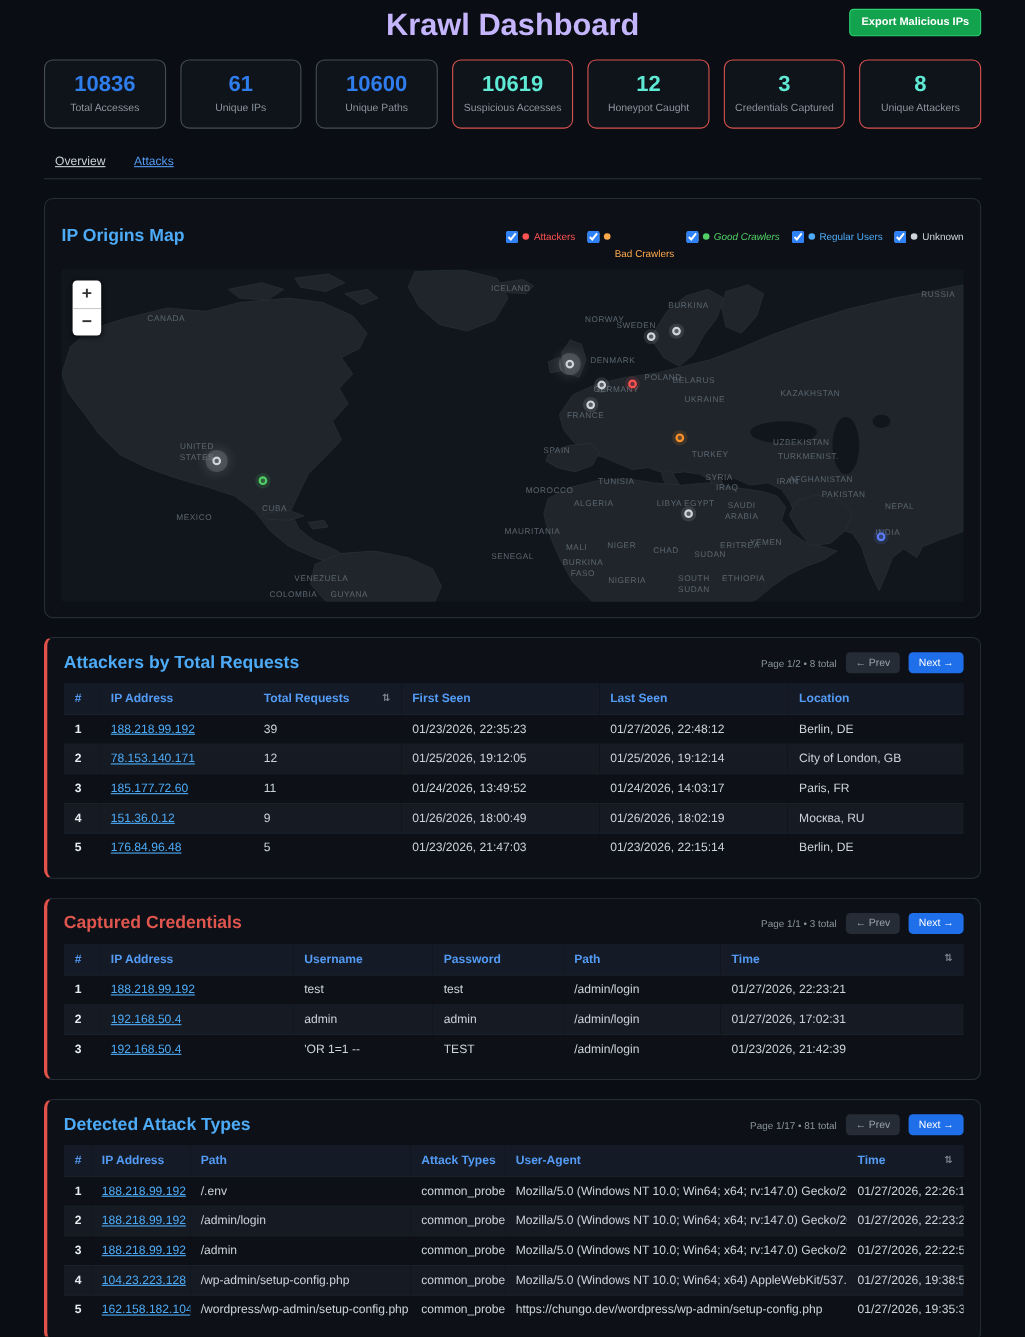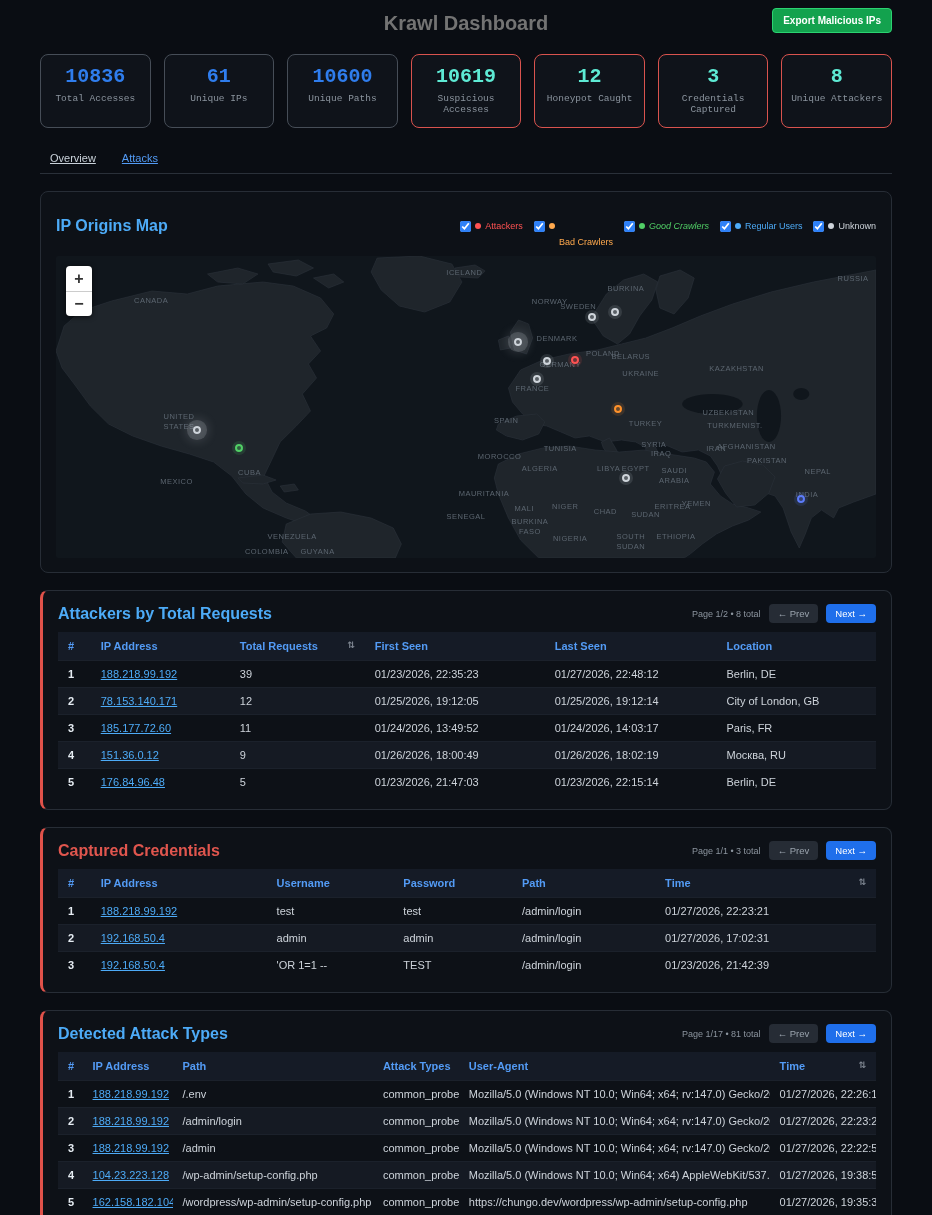--- a/index.html
+++ b/index.html
@@ -6,33 +6,33 @@
   html,body { margin:0; padding:0; }
   body {
     width:932px; height:1215px; overflow:hidden;
     background:#0a0d13; color:#c9d1d9;
     font-family:"Liberation Sans","DejaVu Sans",sans-serif;
   }
   .page { padding:0 40px 20px; }
 
   
   .topbar { position:relative; height:46px; display:flex; align-items:center; justify-content:center; }
-  .app-title { margin:0; font-size:20px; font-weight:bold; color:#737373; }
+  .app-title { margin:0; font-size:28px; font-weight:bold; color:#c4b5fd; }
   .export-btn {
     position:absolute; right:0; top:8px;
     background:#13a24e; border:1px solid #2bd371; color:#fff;
     font-size:10px; font-weight:bold; padding:6px 10px; border-radius:4px;
     font-family:inherit; cursor:pointer;
   }
 
   
   .stats { display:flex; gap:13px; margin-top:8px; }
   .stat-card {
     flex:1; background:#0f131a; border:1px solid #464d57; border-radius:8px;
-    text-align:center; padding:11px 2px 12px;font-family:Liberation Mono, monospace;
+    text-align:center; padding:11px 2px 12px;
   }
   .stat-card.danger { border-color:#d9534e; }
   .stat-value { font-size:20px; font-weight:bold; color:#2f7ded; line-height:1.1; }
   .stat-card.danger .stat-value { color:#5eead4; }
   .stat-label { font-size:9.5px; color:#8b949e; margin-top:5px; }
 
   
   .tabs { margin-top:24px; border-bottom:1px solid #2a3039; padding:0 10px 9px; display:flex; gap:26px; }
   .tab { font-size:11px; text-decoration:underline; cursor:pointer; }
   .tab.active { color:#c9d1d9; }

